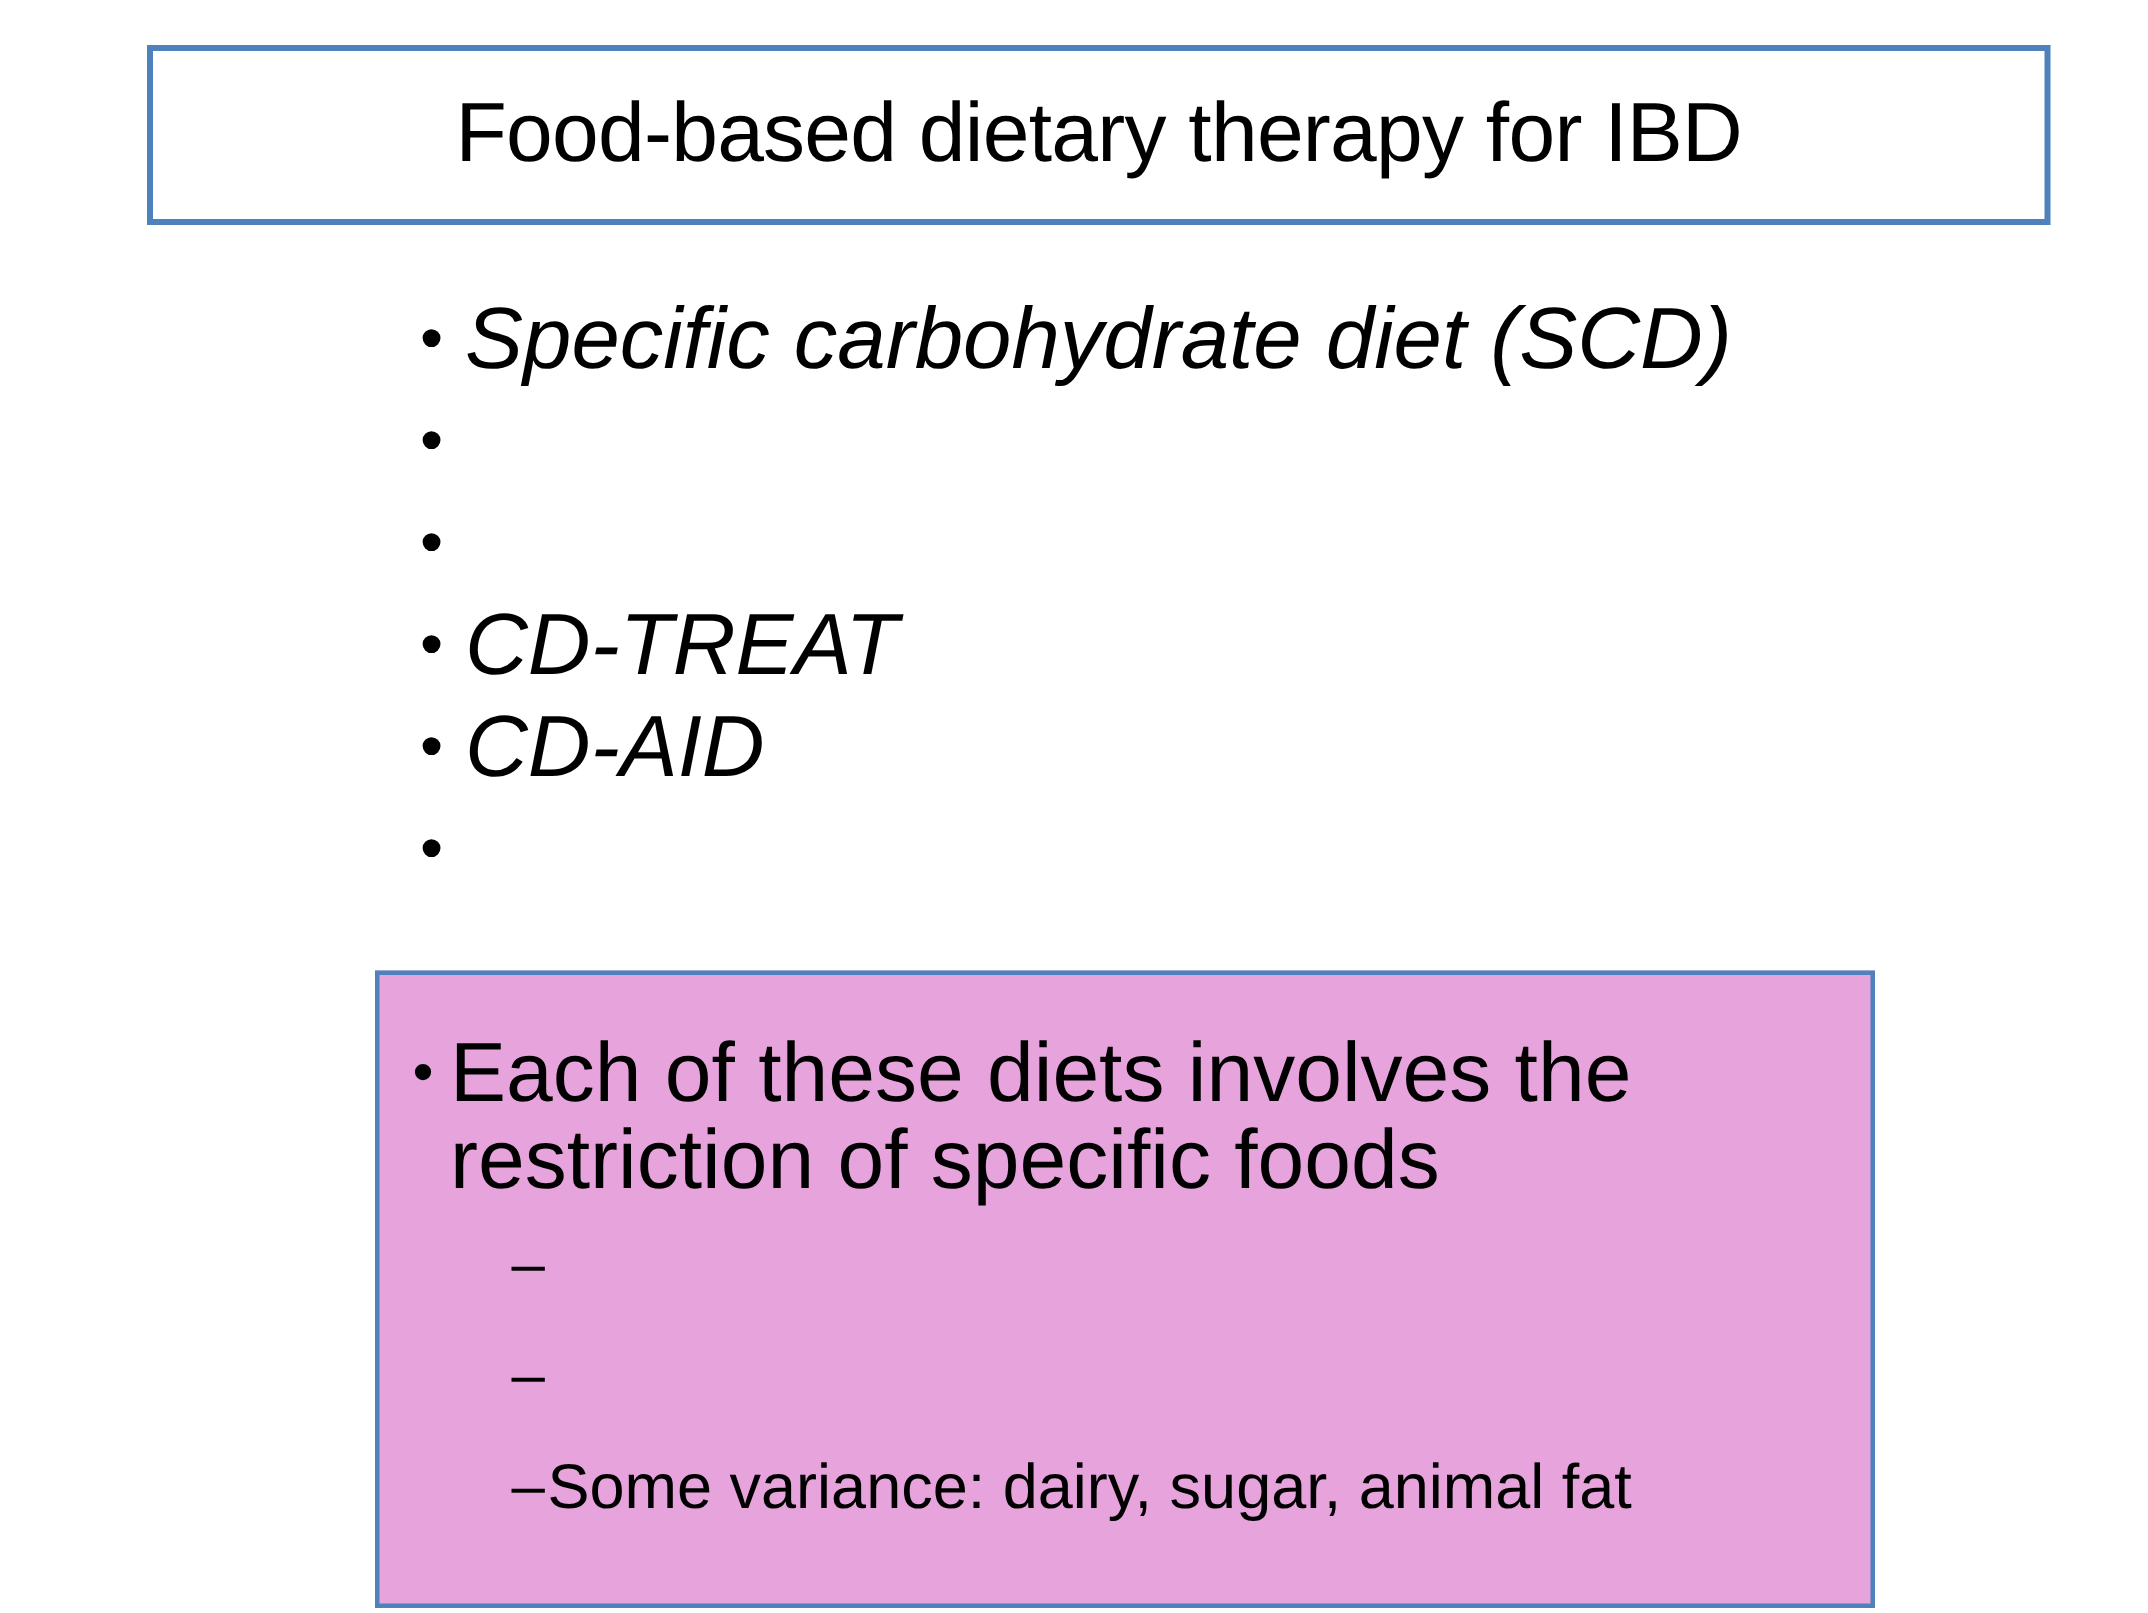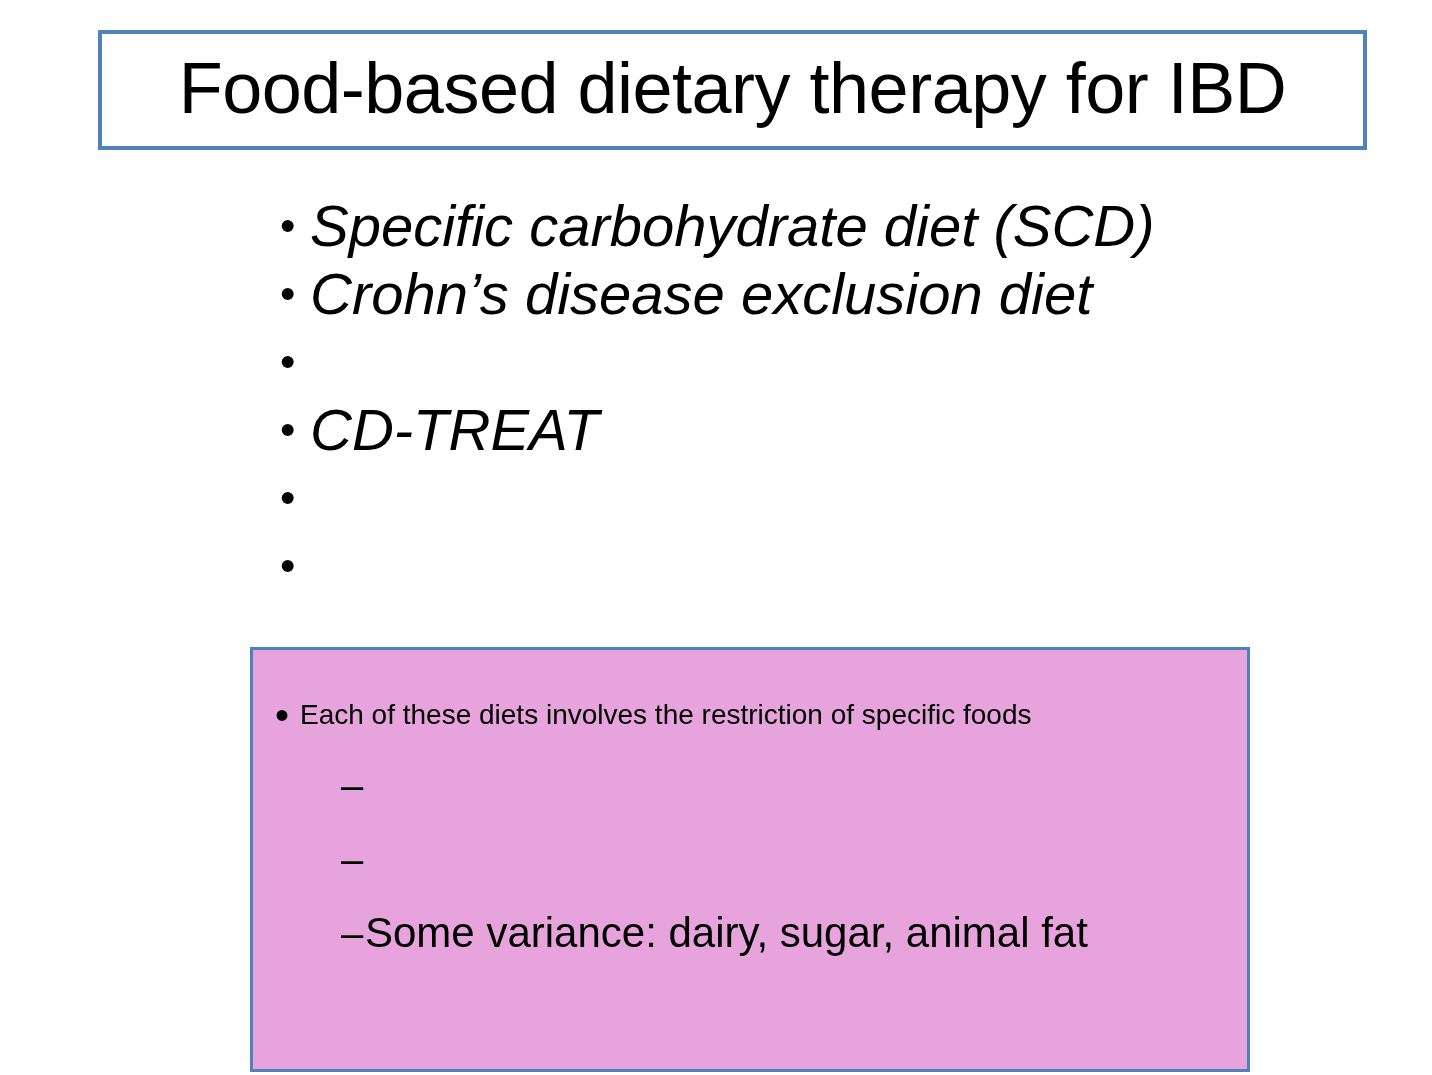--- a/index.html
+++ b/index.html
@@ -32,21 +32,21 @@
     width: 1269px;
     height: 120px;
     box-sizing: border-box;
     border: 4px solid #4F81BD;
     background: #ffffff;
     display: flex;
     align-items: center;
     justify-content: center;
   }
   #title-text {
-    font-size: 72px;
+    font-size: 56px;
     line-height: 1.0;
     font-weight: 400;
     letter-spacing: -0.5px;
     color: #000000;
     white-space: nowrap;
     transform: translateY(-2px);
   }
 
   
   #bullet-list {
@@ -94,21 +94,21 @@
   }
   .pink-mark {
     flex: 0 0 47px;
     width: 47px;
     font-size: 40px;
     line-height: 58px;
     box-sizing: border-box;
     padding-left: 22px;
   }
   .pink-text {
-    font-size: 28px;
+    font-size: 56px;
     line-height: 58px;
     width: 880px;
   }
 
   .sub-row {
     display: flex;
     align-items: flex-start;
     margin-top: 12px;
   }
   .sub-mark {
@@ -137,34 +137,34 @@
 
   <div id="bullet-list">
 
     <div class="bullet-row">
       <span class="bullet-mark">•</span>
       <span class="bullet-text">Specific carbohydrate diet (SCD)</span>
     </div>
 
     <div class="bullet-row">
       <span class="bullet-mark">•</span>
-      <span class="bullet-text">Crohn’s disease exclusion diet</span>
     </div>
 
     <div class="bullet-row">
       <span class="bullet-mark">•</span>
     </div>
 
     <div class="bullet-row">
       <span class="bullet-mark">•</span>
       <span class="bullet-text">CD-TREAT</span>
     </div>
 
     <div class="bullet-row">
       <span class="bullet-mark">•</span>
+      <span class="bullet-text">CD-AID</span>
     </div>
 
     <div class="bullet-row">
       <span class="bullet-mark">•</span>
     </div>
 
   </div>
 
   <div id="pink-box">
 

